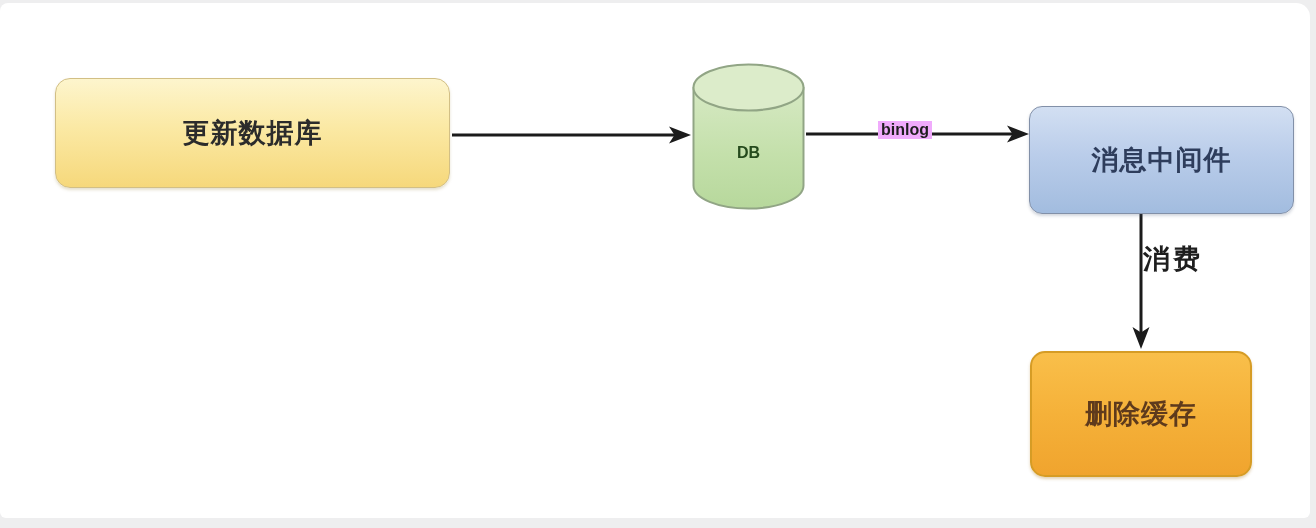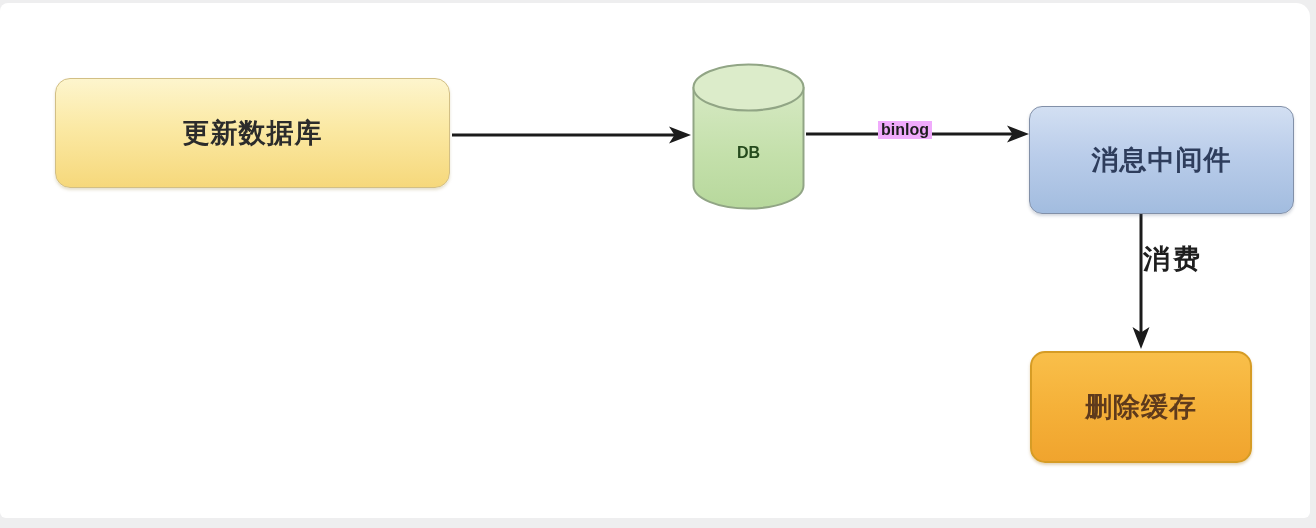--- a/index.html
+++ b/index.html
@@ -61,21 +61,21 @@
     background: linear-gradient(180deg, #d2dff2 0%, #bacdea 45%, #a2bcdf 100%);
     border: 1px solid #8290a8;
     box-shadow: 0 2px 3px rgba(80, 95, 125, 0.25);
     color: #2e3d5c;
     margin-top: 24px;
   }
   .node-delete-cache {
     left: 1030px;
     top: 351px;
     width: 222px;
-    height: 112px;
+    height: 126px;
     border-radius: 15px;
     background: linear-gradient(180deg, #f9bf4a 0%, #f5b139 50%, #f0a42e 100%);
     border: 2px solid #d69c25;
     box-shadow: 0 2px 3px rgba(160, 110, 20, 0.3);
     color: #5e3a1c;
   }
   .cylinder-wrap {
     position: absolute;
     left: 692px;
     top: 63px;

